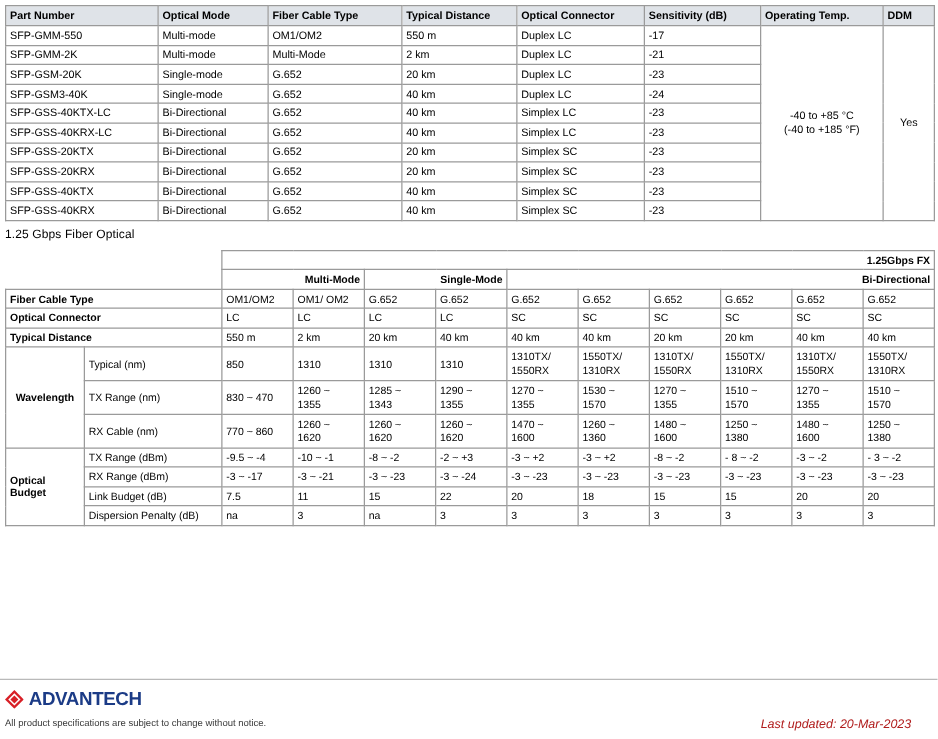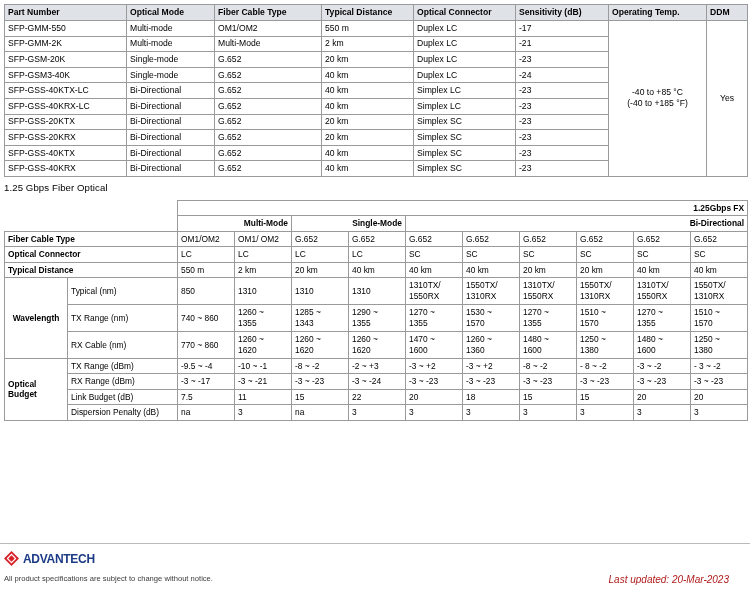--- a/index.html
+++ b/index.html
@@ -112,21 +112,21 @@
     display: flex;
     align-items: center;
     gap: 4px;
   }
   .logo-mark {
     width: 15px;
     height: 15px;
     position: relative;
   }
   .logo-text {
-    font-size: 12px;
+    font-size: 15px;
     font-weight: bold;
     color: #1b3b86;
     letter-spacing: -0.3px;
   }
   .footer-note {
     position: absolute;
     left: 4px;
     top: 574px;
     font-size: 7.6px;
     color: #3a3a3a;
@@ -342,21 +342,21 @@
         <td class="tall two-line"><span>1310TX/<br>1550RX</span></td>
         <td class="tall two-line"><span>1550TX/<br>1310RX</span></td>
         <td class="tall two-line"><span>1310TX/<br>1550RX</span></td>
         <td class="tall two-line"><span>1550TX/<br>1310RX</span></td>
         <td class="tall two-line"><span>1310TX/<br>1550RX</span></td>
         <td class="tall two-line"><span>1550TX/<br>1310RX</span></td>
       </tr>
 
       <tr>
         <td class="sublabel">TX Range (nm)</td>
-        <td class="tall"><span>740 ~ 860</span></td>
+        <td class="tall"><span>830 ~ 470</span></td>
         <td class="tall two-line"><span>1260 ~<br>1355</span></td>
         <td class="tall two-line"><span>1285 ~<br>1343</span></td>
         <td class="tall two-line"><span>1290 ~<br>1355</span></td>
         <td class="tall two-line"><span>1270 ~<br>1355</span></td>
         <td class="tall two-line"><span>1530 ~<br>1570</span></td>
         <td class="tall two-line"><span>1270 ~<br>1355</span></td>
         <td class="tall two-line"><span>1510 ~<br>1570</span></td>
         <td class="tall two-line"><span>1270 ~<br>1355</span></td>
         <td class="tall two-line"><span>1510 ~<br>1570</span></td>
       </tr>

